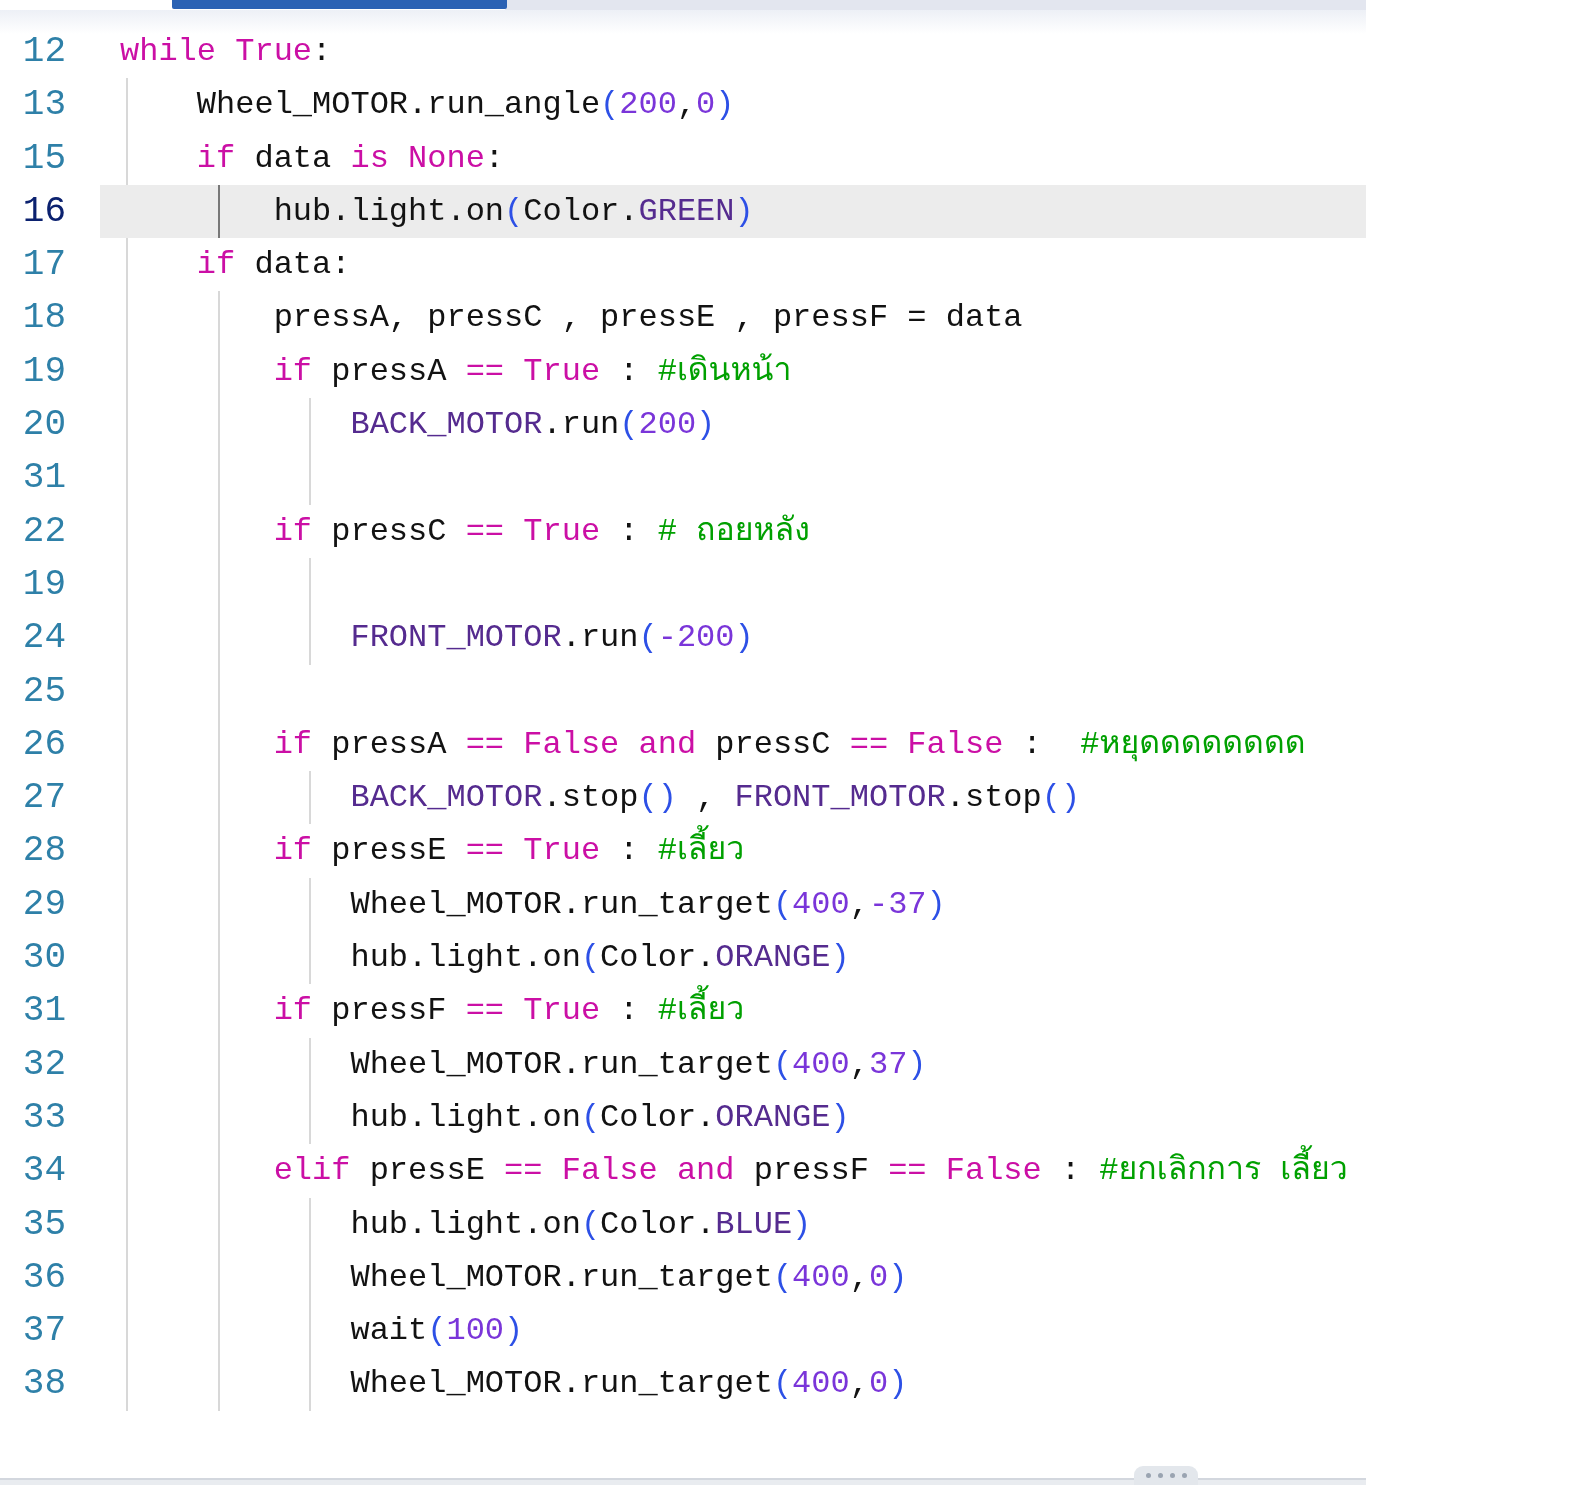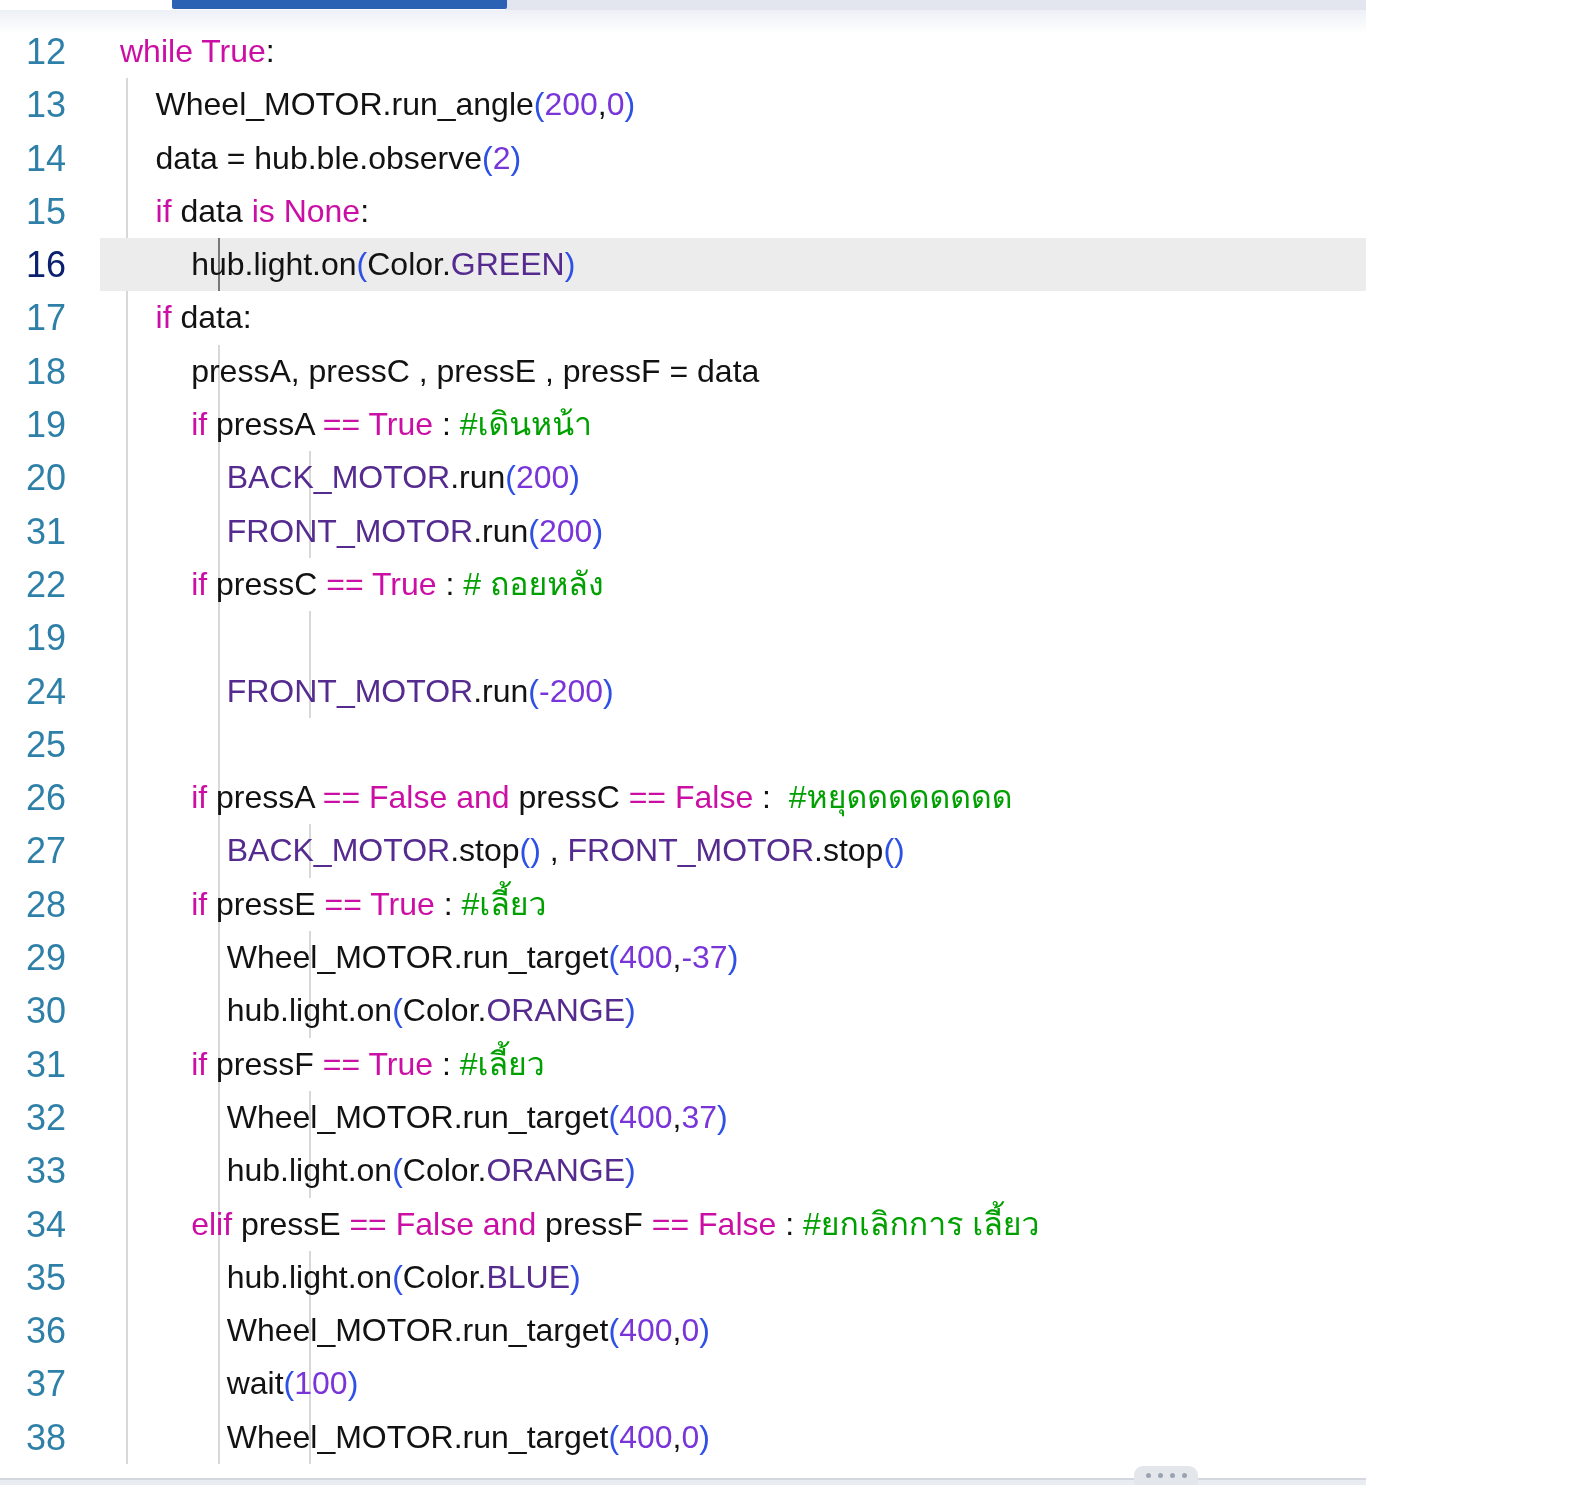--- a/index.html
+++ b/index.html
@@ -1,17 +1,17 @@
 <!DOCTYPE html>
 <html style="--c-kw: #cb0fa5; --c-pl: #121212; --c-num: #7a35d9; --c-br: #2d50e6; --c-cn: #552b8f; --c-cm: #00a000; --c-ln: #2e80a8; --c-lnactive: #0b216f; --c-hl: #ececec; --c-guide: #d8d8d8; --c-guideactive: #787878; --c-topbar: #2b62b4; --c-topstrip: #e3e6ef; --c-bottomstrip: #e9ecf0; --c-bottomborder: #d3d7de; --c-handle: #e3e7ec; --c-handledot: #9aa4b1;"><head>
 <meta charset="utf-8">
 <style>
   html,body{margin:0;padding:0;background:#ffffff;}
   .screen{position:relative;width:1366px;height:1485px;background:#ffffff;overflow:hidden;
-          font-family:Liberation Sans, sans-serif;}
+          font-family:Liberation Mono, monospace;}
   
   .header{position:absolute;left:0;top:0;width:1589px;height:34px;background:#ffffff;}
   .header-strip-right{position:absolute;left:505px;top:0;width:1084px;height:10px;background:var(--c-topstrip);}
   .tab-indicator{position:absolute;left:172px;top:0;width:335px;height:9px;border-radius:0 0 2px 2px;background:var(--c-topbar);}
   .header-shade{position:absolute;left:0;top:10px;width:1589px;height:24px;
                 background:linear-gradient(#edf0f6,#ffffff);}
   
   .rows{position:absolute;left:0;top:25px;width:1589px;}
   .row{position:relative;height:53.3px;white-space:pre;}
   .row-highlight{position:absolute;left:100px;right:9px;top:0;bottom:0;background:var(--c-hl);}
@@ -42,28 +42,27 @@
 <div class="screen">
   <div class="header">
     <div class="header-strip-right"></div>
     <div class="tab-indicator"></div>
     <div class="header-shade"></div>
   </div>
 
   <div class="rows" id="rows">
       <div class="row"><div class="lineno">12</div><div class="code-line"><span class="tk-kw">while</span><span class="tk-pl"> </span><span class="tk-kw">True</span><span class="tk-pl">:</span></div></div>
       <div class="row"><div class="guide" style="left: 126px;"></div><div class="lineno">13</div><div class="code-line">    <span class="tk-pl">Wheel_MOTOR.run_angle</span><span class="tk-br">(</span><span class="tk-num">200</span><span class="tk-pl">,</span><span class="tk-num">0</span><span class="tk-br">)</span></div></div>
-      <div class="row"><div class="guide" style="left: 126px;"></div><div class="lineno">14</div><div class="code-line">    <span class="tk-pl">data = hub.ble.observe</span><span class="tk-br">(</span><span class="tk-num">2</span><span class="tk-br">)</span></div></div>
       <div class="row"><div class="guide" style="left: 126px;"></div><div class="lineno">15</div><div class="code-line">    <span class="tk-kw">if</span><span class="tk-pl"> data </span><span class="tk-kw">is</span><span class="tk-pl"> </span><span class="tk-kw">None</span><span class="tk-pl">:</span></div></div>
       <div class="row active"><div class="row-highlight"></div><div class="guide active" style="left: 217.5px;"></div><div class="lineno">16</div><div class="code-line">        <span class="tk-pl">hub.light.on</span><span class="tk-br">(</span><span class="tk-pl">Color.</span><span class="tk-cn">GREEN</span><span class="tk-br">)</span></div></div>
       <div class="row"><div class="guide" style="left: 126px;"></div><div class="lineno">17</div><div class="code-line">    <span class="tk-kw">if</span><span class="tk-pl"> data:</span></div></div>
       <div class="row"><div class="guide" style="left: 126px;"></div><div class="guide" style="left: 217.5px;"></div><div class="lineno">18</div><div class="code-line">        <span class="tk-pl">pressA, pressC , pressE , pressF = data</span></div></div>
       <div class="row"><div class="guide" style="left: 126px;"></div><div class="guide" style="left: 217.5px;"></div><div class="lineno">19</div><div class="code-line">        <span class="tk-kw">if</span><span class="tk-pl"> pressA </span><span class="tk-kw">==</span><span class="tk-pl"> </span><span class="tk-kw">True</span><span class="tk-pl"> : </span><span class="tk-cm">#เดินหน้า</span></div></div>
       <div class="row"><div class="guide" style="left: 126px;"></div><div class="guide" style="left: 217.5px;"></div><div class="guide" style="left: 309px;"></div><div class="lineno">20</div><div class="code-line">            <span class="tk-cn">BACK_MOTOR</span><span class="tk-pl">.run</span><span class="tk-br">(</span><span class="tk-num">200</span><span class="tk-br">)</span></div></div>
-      <div class="row"><div class="guide" style="left: 126px;"></div><div class="guide" style="left: 217.5px;"></div><div class="guide" style="left: 309px;"></div><div class="lineno">31</div><div class="code-line">            <span class="tk-cn">FRONT_MOTOR</span><span class="tk-pl">.run</span><span class="tk-br">(</span><span class="tk-num">200</span><span class="tk-br">)</span></div></div>
+      <div class="row"><div class="guide" style="left: 126px;"></div><div class="guide" style="left: 217.5px;"></div><div class="guide" style="left: 309px;"></div><div class="lineno">31</div></div>
       <div class="row"><div class="guide" style="left: 126px;"></div><div class="guide" style="left: 217.5px;"></div><div class="lineno">22</div><div class="code-line">        <span class="tk-kw">if</span><span class="tk-pl"> pressC </span><span class="tk-kw">==</span><span class="tk-pl"> </span><span class="tk-kw">True</span><span class="tk-pl"> : </span><span class="tk-cm"># ถอยหลัง</span></div></div>
       <div class="row"><div class="guide" style="left: 126px;"></div><div class="guide" style="left: 217.5px;"></div><div class="guide" style="left: 309px;"></div><div class="lineno">19</div></div>
       <div class="row"><div class="guide" style="left: 126px;"></div><div class="guide" style="left: 217.5px;"></div><div class="guide" style="left: 309px;"></div><div class="lineno">24</div><div class="code-line">            <span class="tk-cn">FRONT_MOTOR</span><span class="tk-pl">.run</span><span class="tk-br">(</span><span class="tk-num">-200</span><span class="tk-br">)</span></div></div>
       <div class="row"><div class="guide" style="left: 126px;"></div><div class="guide" style="left: 217.5px;"></div><div class="lineno">25</div><div class="code-line"></div></div>
       <div class="row"><div class="guide" style="left: 126px;"></div><div class="guide" style="left: 217.5px;"></div><div class="lineno">26</div><div class="code-line">        <span class="tk-kw">if</span><span class="tk-pl"> pressA </span><span class="tk-kw">==</span><span class="tk-pl"> </span><span class="tk-kw">False</span><span class="tk-pl"> </span><span class="tk-kw">and</span><span class="tk-pl"> pressC </span><span class="tk-kw">==</span><span class="tk-pl"> </span><span class="tk-kw">False</span><span class="tk-pl"> :  </span><span class="tk-cm">#หยุดดดดดดดด</span></div></div>
       <div class="row"><div class="guide" style="left: 126px;"></div><div class="guide" style="left: 217.5px;"></div><div class="guide" style="left: 309px;"></div><div class="lineno">27</div><div class="code-line">            <span class="tk-cn">BACK_MOTOR</span><span class="tk-pl">.stop</span><span class="tk-br">()</span><span class="tk-pl"> , </span><span class="tk-cn">FRONT_MOTOR</span><span class="tk-pl">.stop</span><span class="tk-br">()</span></div></div>
       <div class="row"><div class="guide" style="left: 126px;"></div><div class="guide" style="left: 217.5px;"></div><div class="lineno">28</div><div class="code-line">        <span class="tk-kw">if</span><span class="tk-pl"> pressE </span><span class="tk-kw">==</span><span class="tk-pl"> </span><span class="tk-kw">True</span><span class="tk-pl"> : </span><span class="tk-cm">#เลี้ยว</span></div></div>
       <div class="row"><div class="guide" style="left: 126px;"></div><div class="guide" style="left: 217.5px;"></div><div class="guide" style="left: 309px;"></div><div class="lineno">29</div><div class="code-line">            <span class="tk-pl">Wheel_MOTOR.run_target</span><span class="tk-br">(</span><span class="tk-num">400</span><span class="tk-pl">,</span><span class="tk-num">-37</span><span class="tk-br">)</span></div></div>
       <div class="row"><div class="guide" style="left: 126px;"></div><div class="guide" style="left: 217.5px;"></div><div class="guide" style="left: 309px;"></div><div class="lineno">30</div><div class="code-line">            <span class="tk-pl">hub.light.on</span><span class="tk-br">(</span><span class="tk-pl">Color.</span><span class="tk-cn">ORANGE</span><span class="tk-br">)</span></div></div>
       <div class="row"><div class="guide" style="left: 126px;"></div><div class="guide" style="left: 217.5px;"></div><div class="lineno">31</div><div class="code-line">        <span class="tk-kw">if</span><span class="tk-pl"> pressF </span><span class="tk-kw">==</span><span class="tk-pl"> </span><span class="tk-kw">True</span><span class="tk-pl"> : </span><span class="tk-cm">#เลี้ยว</span></div></div>

